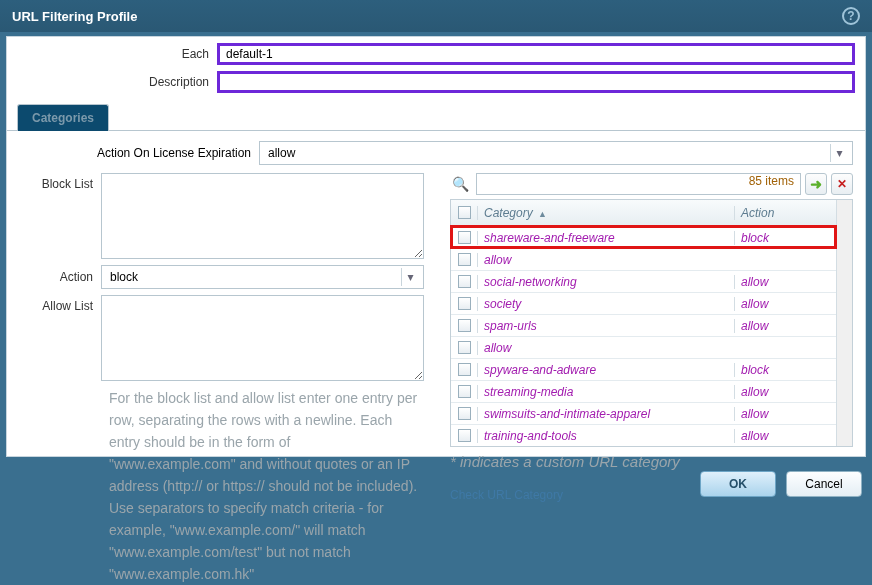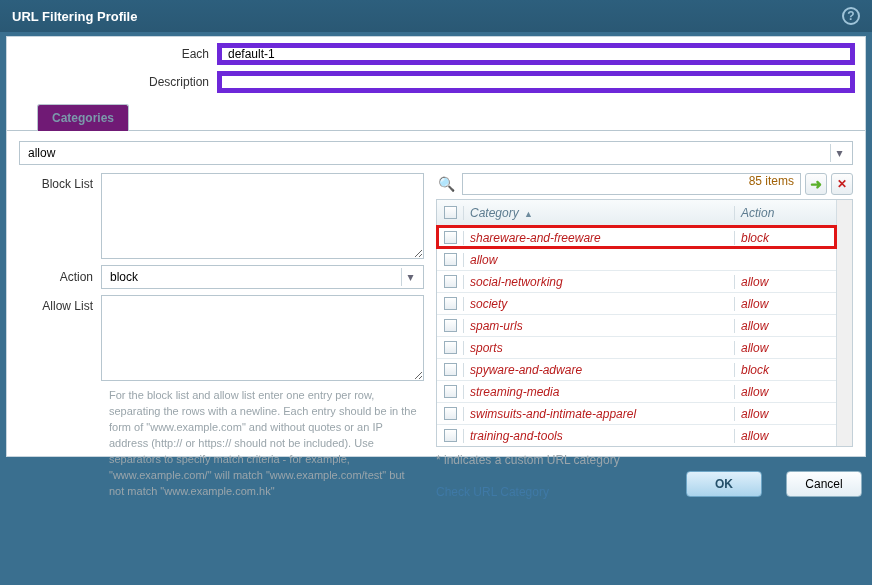--- a/index.html
+++ b/index.html
@@ -50,21 +50,21 @@
     padding: 6px 10px 0 10px;
   }
   .form-label {
     width: 200px;
     text-align: right;
     padding-right: 8px;
     color: #333;
   }
   .form-input {
     flex: 1;
-    border: 5px solid #6d28d9;
+    border: 3px solid #6d28d9;
     height: 22px;
     padding: 2px 6px;
     font-size: 12px;
   }
   .tabs {
     margin-top: 10px;
     display: flex;
     border-bottom: 1px solid #b7c6cf;
     padding-left: 10px;
   }
@@ -80,23 +80,22 @@
     position: relative;
     top: 1px;
     cursor: pointer;
   }
   .tab.active {
     background: #6c95ae;
     color: #fff;
     border-color: #6c95ae;
   }
   .tab.first {
-    background: #701a75;
+    background: #0c4a6e;
     color: #7b99ab;
-    margin-left: 20px;
   }
   .settings-pane {
     padding: 10px 12px;
   }
   .sel {
     flex:1;
     border:1px solid #b7c6cf;
     height:24px;
     background:#fff;
     display:flex;
@@ -106,37 +105,37 @@
     cursor:pointer;
   }
   .sel .arrow {
     width:18px; height:18px;
     border-left:1px solid #c9d5dc;
     display:flex; align-items:center; justify-content:center;
     color:#667;
   }
   .two-col {
     display:flex;
-    gap:12px;
+    gap:26px;
     margin-top:8px;
   }
   .left-col { width: 405px; }
   .right-col { flex:1; }
   .field-row { display:flex; margin-bottom:6px; }
   .field-lab { width:82px; text-align:right; padding-right:8px; padding-top:4px; color:#333;}
   .listbox {
     flex:1;
     border:1px solid #b7c6cf;
     background:#fff;
     height:86px;
   }
   .helptext {
-    font-size:11px;
+    font-size:14px;
     color:#9aa5ab;
-    line-height:16px;
+    line-height:22px;
     margin-left:90px;
     margin-top:4px;
     max-width:310px;
   }
   .grid-toolbar {
     display:flex;
     align-items:center;
     gap:4px;
     margin-bottom:4px;
   }
@@ -181,51 +180,52 @@
   .col-chk { width:26px; display:flex; align-items:center; justify-content:center;}
   .col-cat { flex:1; padding-left:6px; border-left:1px solid #d3dde3;}
   .col-act { width:102px; padding-left:6px; border-left:1px solid #d3dde3;}
   .sort-ic { font-size:9px; color:#6d8b9d; margin-left:2px;}
   .grid-body { background:#fff; }
   .grid-row {
     display:flex;
     height:22px;
     align-items:center;
     border-top:1px solid #e4ebef;
-    color:#b91c1c;
+    color:#a21caf;
   }
   .grid-row.highlight {
     outline:3px solid #e01515;
     outline-offset:-2px;
     position:relative;
     z-index:2;
   }
   .chkbox {
     width:13px;height:13px;
     border:1px solid #9ab0bd;
     background:linear-gradient(#fff,#e8eef2);
   }
   .scroll-col { width:16px; background:#f0f0f0; border-left:1px solid #d3dde3;}
   .grid-wrap { display:flex; }
   .footnote {
-    font-size:12px;
+    font-size:15px;
     color:#9aa5ab;
     margin-top:6px;
+    font-style:italic;
   }
   .link {
     color:#3f79a6;
     cursor:pointer;
     margin-top:18px;
     display:inline-block;
   }
   .footer {
     position:absolute;
     bottom:10px; right:10px;
     display:flex;
-    gap:24px;
+    gap:10px;
     margin-top:42px;
   }
   .btn {
     min-width:76px;
     height:26px;
     border:1px solid #8fb2c4;
     border-radius:4px;
     background:linear-gradient(#fdfeff,#e4eef4);
     font-size:12px;
     cursor:pointer;
@@ -259,20 +259,21 @@
       <input class="form-input" value="" style="">
     </div>
 
     <div class="tabs">
       <div class="tab first">Categories</div>
     </div>
 
     <div class="settings-pane">
 
       <div class="field-row" style="align-items:center;">
+        <div style="width:240px;text-align:right;padding-right:8px;">Action On License Expiration</div>
         <div class="sel">
           <span>allow</span>
           <span class="arrow">▾</span>
         </div>
       </div>
 
       <div class="two-col">
 
         <div class="left-col">
 
@@ -357,21 +358,20 @@
                       <div class="col-chk">
                         <div class="chkbox"></div>
                       </div>
                       <div class="col-cat">spam-urls</div>
                       <div class="col-act">allow</div>
                     </div>
                     <div class="grid-row">
                       <div class="col-chk">
                         <div class="chkbox"></div>
                       </div>
-                      <div class="col-cat">sports</div>
                       <div class="col-act">allow</div>
                     </div>
                     <div class="grid-row">
                       <div class="col-chk">
                         <div class="chkbox"></div>
                       </div>
                       <div class="col-cat">spyware-and-adware</div>
                       <div class="col-act">block</div>
                     </div>
                     <div class="grid-row">

